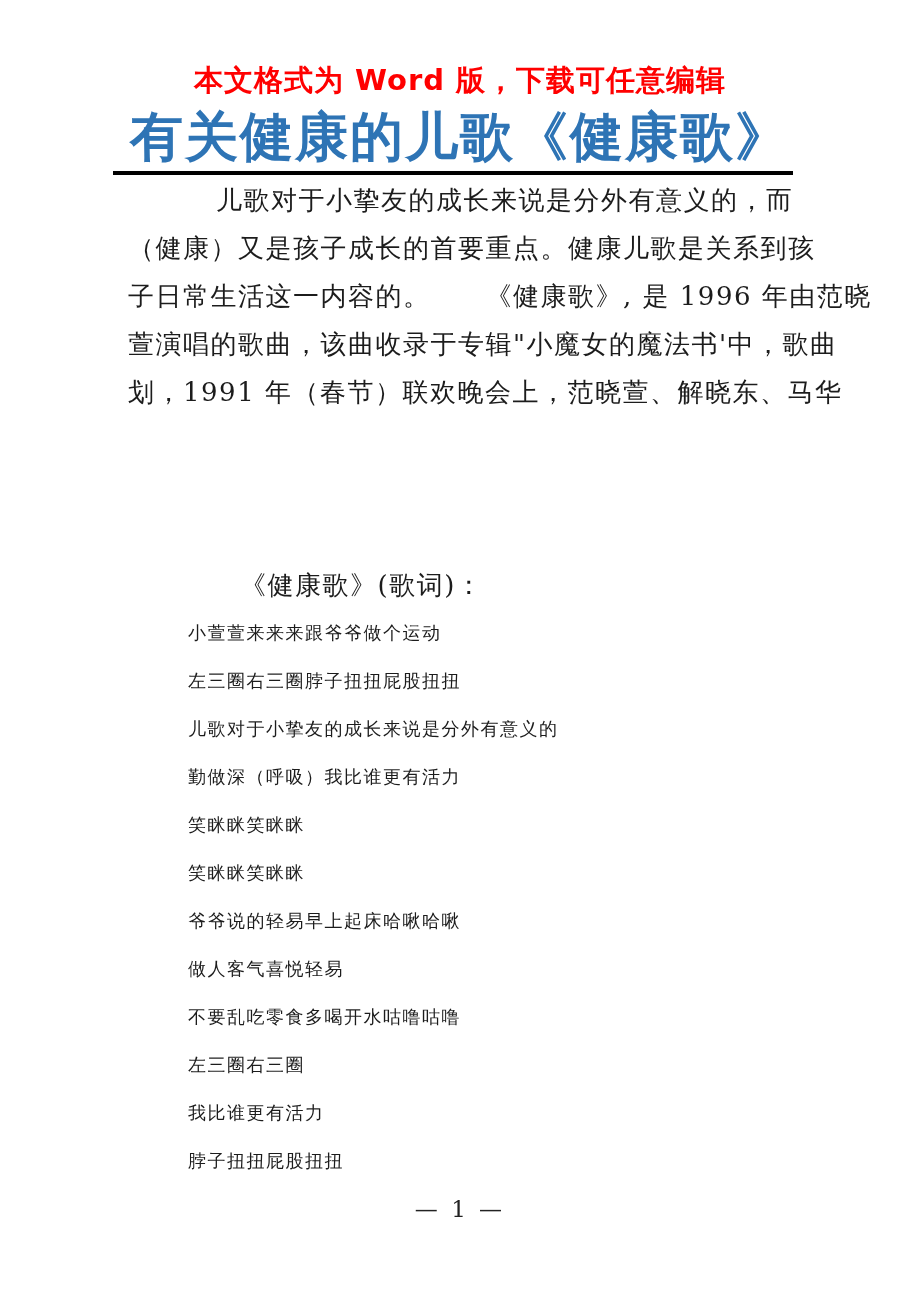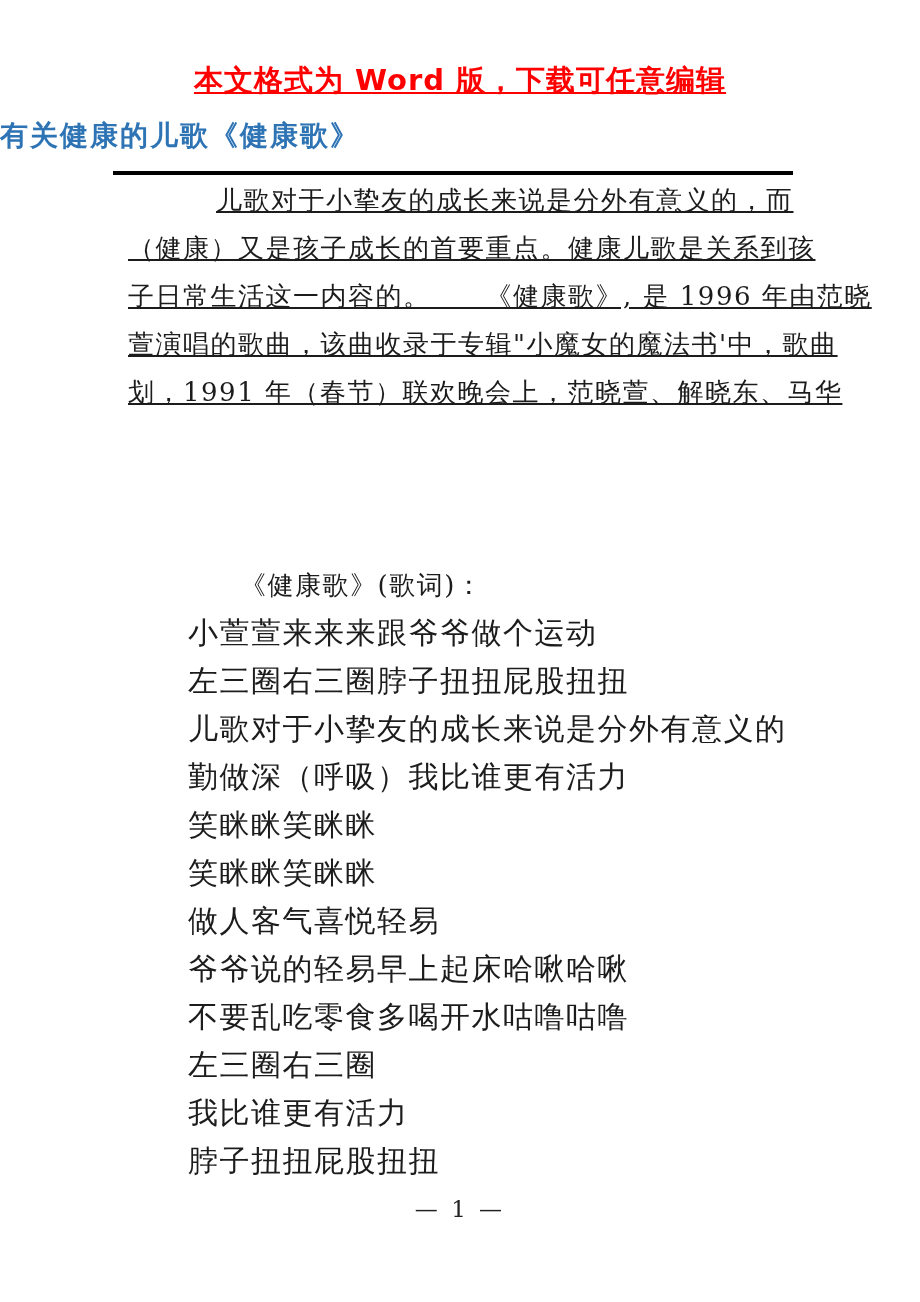--- a/index.html
+++ b/index.html
@@ -21,50 +21,49 @@
     top: 60px;
     left: 0;
     width: 100%;
     text-align: center;
     font-family: "DejaVu Sans", "Liberation Sans", sans-serif;
     font-weight: bold;
     font-size: 29px;
     line-height: 40px;
     letter-spacing: 1px;
     color: var(--note-red, #ff0000);
-    text-decoration: underline;
   }
   .doc-title {
     position: absolute;
     top: 108px;
     left: 0;
     width: 100%;
+    text-align: center;
     font-weight: bold;
-    font-size: 28px;
+    font-size: 53px;
     line-height: 56px;
     letter-spacing: 2px;
     color: var(--title-blue, #2e74b5);
   }
   .title-rule {
     position: absolute;
     top: 171px;
     left: 113px;
     width: 680px;
     height: 4px;
     background: var(--rule-black, #000000);
   }
   .body-text {
     position: absolute;
     top: 176px;
     left: 128px;
     width: 668px;
     font-size: 26px;
     line-height: 48px;
     letter-spacing: 1.5px;
-    text-decoration: underline;
   }
   .para-line {
     white-space: pre;
     height: 48px;
   }
   .para-line:first-child {
     text-indent: 88px;
   }
   .lyrics-heading {
     position: absolute;
@@ -75,21 +74,21 @@
     box-sizing: border-box;
     font-size: 26px;
     line-height: 48px;
     letter-spacing: 1.5px;
   }
   .lyrics-block {
     position: absolute;
     top: 609px;
     left: 128px;
     width: 668px;
-    font-size: 30px;
+    font-size: 18px;
     letter-spacing: 1.5px;
   }
   .lyric-line {
     white-space: pre;
     padding-left: 60px;
     line-height: 48px;
     height: 48px;
   }
   .page-number {
     position: absolute;
@@ -124,22 +123,22 @@
 
   <div class="lyrics-heading">《健康歌》(歌词)：</div>
 
   <div class="lyrics-block">
       <div class="lyric-line">小萱萱来来来跟爷爷做个运动</div>
       <div class="lyric-line">左三圈右三圈脖子扭扭屁股扭扭</div>
       <div class="lyric-line">儿歌对于小挚友的成长来说是分外有意义的</div>
       <div class="lyric-line">勤做深（呼吸）我比谁更有活力</div>
       <div class="lyric-line">笑眯眯笑眯眯</div>
       <div class="lyric-line">笑眯眯笑眯眯</div>
+      <div class="lyric-line">爷爷说的轻易早上起床哈啾哈啾</div>
       <div class="lyric-line">做人客气喜悦轻易</div>
-      <div class="lyric-line">爷爷说的轻易早上起床哈啾哈啾</div>
       <div class="lyric-line">不要乱吃零食多喝开水咕噜咕噜</div>
       <div class="lyric-line">左三圈右三圈</div>
       <div class="lyric-line">我比谁更有活力</div>
       <div class="lyric-line">脖子扭扭屁股扭扭</div>
     </div>
 
   <div class="page-number">— 1 —</div>
 
 </div>
 

